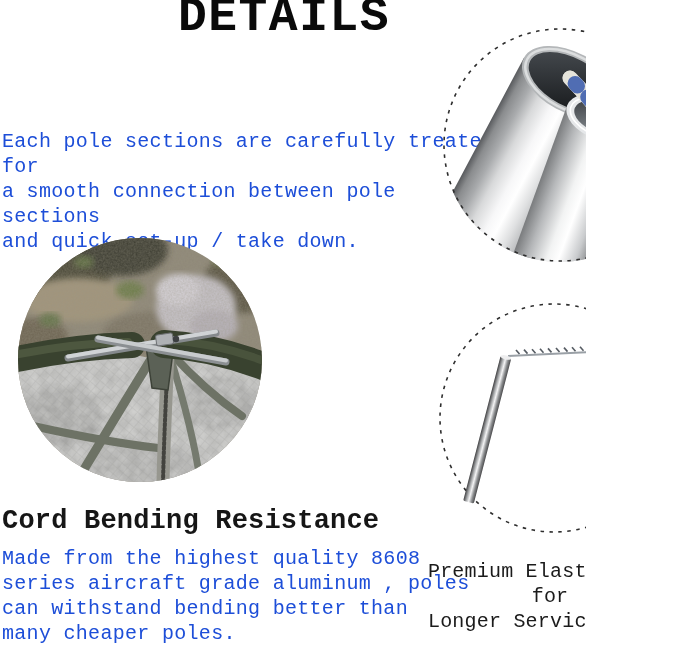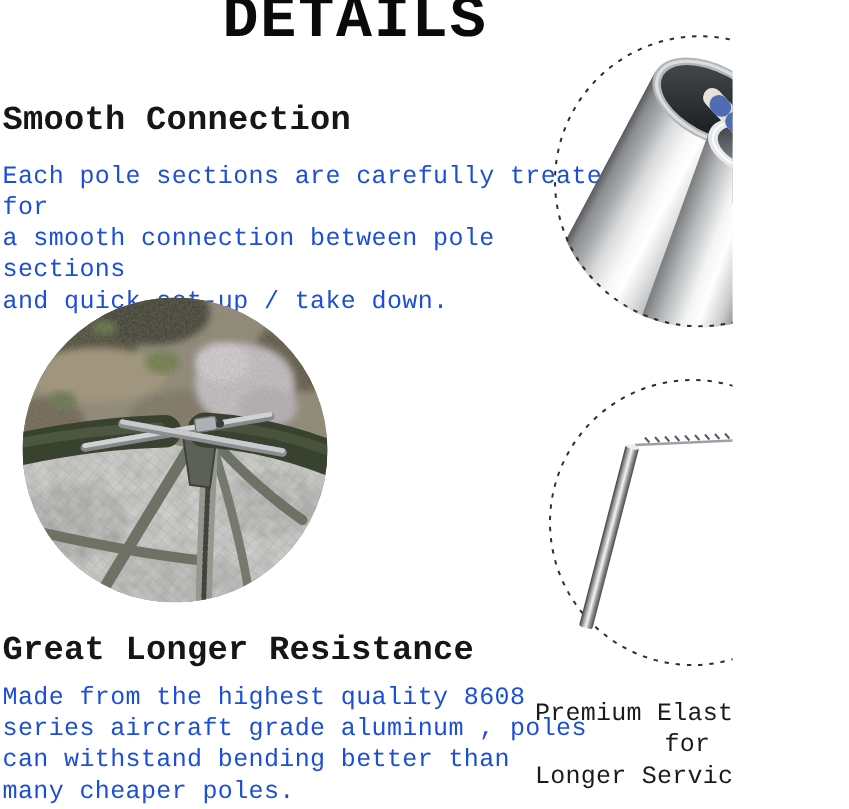--- a/index.html
+++ b/index.html
@@ -39,21 +39,20 @@
   .circ2 .art{position:absolute;left:-3px;top:-1px;}
   svg{display:block;}
 </style>
 </head>
 <body>
 
 <div class="stage">
 
   <div class="title">DETAILS</div>
 
-  <div class="heading h1">Smooth Connection</div>
   <div class="para p1">Each pole sections are carefully treated for
 a smooth connection between pole sections
 and quick set-up / take down.</div>
 
   <div class="photo-circle">
     <svg width="244" height="244" viewBox="0 0 244 244">
       <defs>
         <filter id="speckle" x="-10%" y="-10%" width="120%" height="120%">
           <feTurbulence type="fractalNoise" baseFrequency="0.55" numOctaves="2" seed="11"></feTurbulence>
           <feColorMatrix type="matrix" values="0 0 0 0 0.33  0 0 0 0 0.31  0 0 0 0 0.24  0 0 0 0.85 0"></feColorMatrix>
@@ -248,21 +247,21 @@
       </g>
 
       <line x1="217" y1="76" x2="235" y2="150" stroke="#d8d8d8" stroke-width="2" opacity="0.85"></line>
 
       <g transform="rotate(-13.5 207 103)">
         <rect x="201.5" y="103" width="11" height="85" rx="2" fill="url(#metal3)"></rect>
       </g>
     </svg>
   </div>
 
-  <div class="heading h2">Great Longer Resistance</div>
+  <div class="heading h2">Cord Bending Resistance</div>
   <div class="para p2">Made from the highest quality 8608
 series aircraft grade aluminum , poles
 can withstand bending better than
 many cheaper poles.</div>
 
   <div class="caption">Premium Elastic Cord for
 Longer Service Life.</div>
 
 </div>
 

